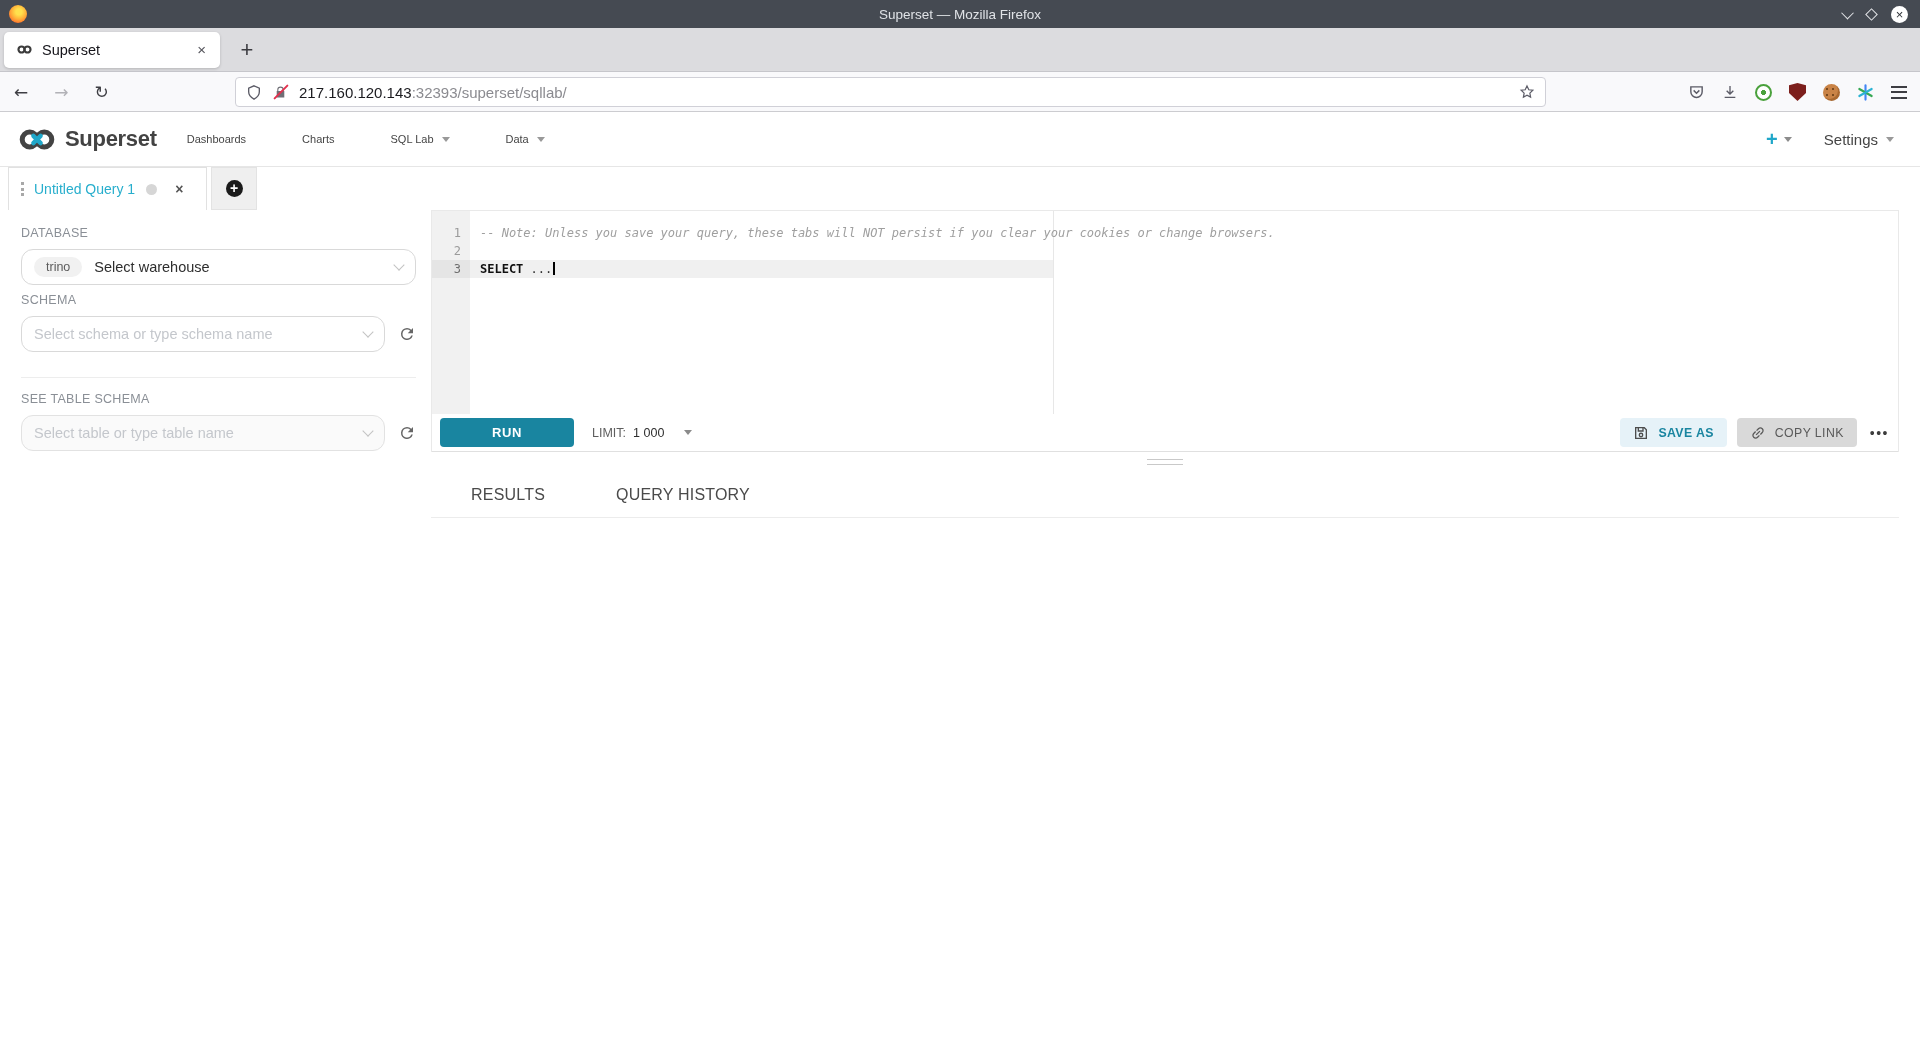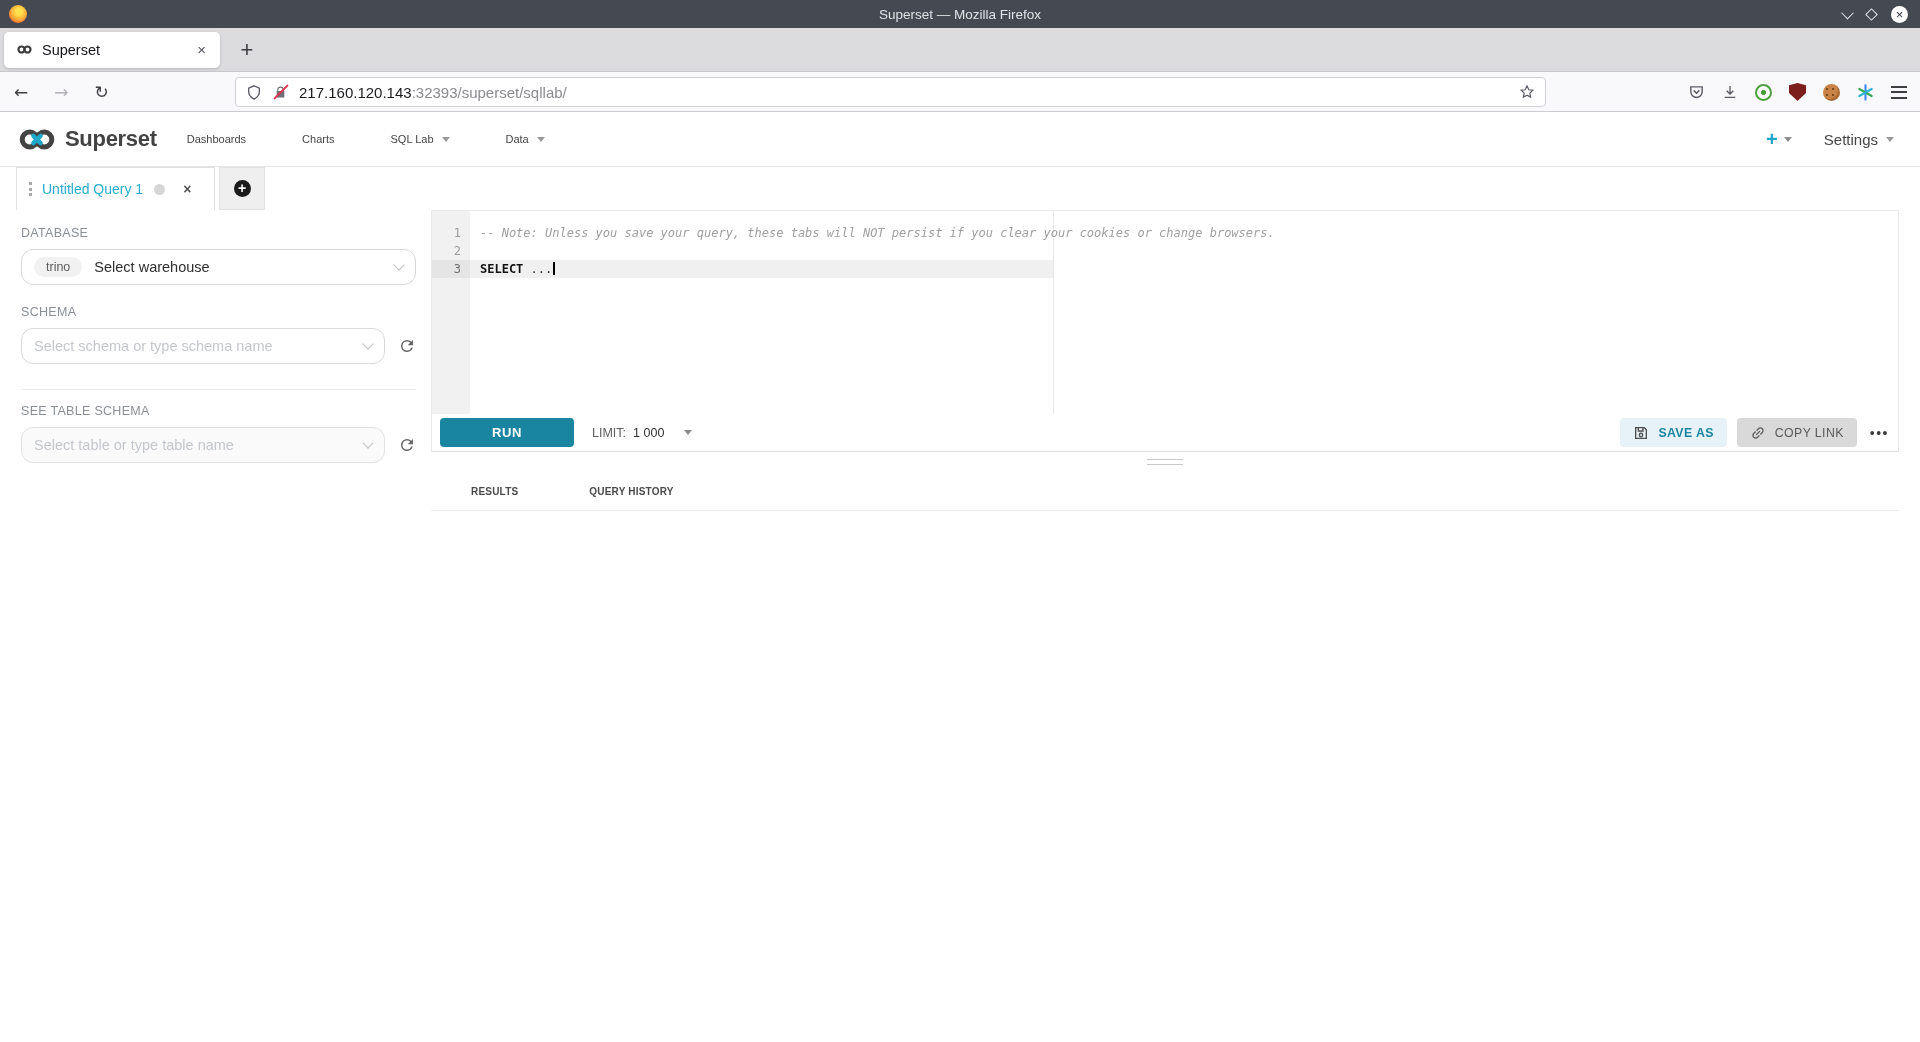--- a/index.html
+++ b/index.html
@@ -61,21 +61,21 @@
   .nav-items { display:flex; align-items:center; gap:56px; margin-left:30px; font-size:11px; color:#454545; }
   .nav-item { display:flex; align-items:center; }
   .caret { width:0; height:0; border-left:4px solid transparent; border-right:4px solid transparent;
            border-top:5px solid #999; margin-left:8px; }
   .nav-right { margin-left:auto; display:flex; align-items:center; gap:32px; }
   .nav-add { display:flex; align-items:center; color:#20a7c9; font-size:20px; font-weight:bold; }
   .nav-add .caret { border-top-color:#8c8c8c; margin-left:6px; }
   .nav-settings { display:flex; align-items:center; font-size:15px; color:#454545; }
 
   
-  .querytabs { height:43px; background:#fff; display:flex; align-items:stretch; padding-left:16px; }
+  .querytabs { height:43px; background:#fff; display:flex; align-items:stretch; padding-left:8px; }
   .qtab { width:199px; background:#fff; border:1px solid #e1e1e1; border-bottom:none;
           display:flex; align-items:center; padding:0 12px 0 12px; }
   .qtab-dots { display:flex; flex-direction:column; gap:2.5px; }
   .qtab-dots i { width:3px; height:3px; background:#a8a8a8; }
   .qtab-label { margin-left:10px; font-size:14px; color:#27aecd; }
   .qtab-status { width:11px; height:11px; border-radius:50%; background:#d6d6d6; margin-left:11px; }
   .qtab-close { margin-left:18px; color:#545454; font-size:14px; font-weight:bold; line-height:1; }
   .qtab-add { width:46px; margin-left:4px; background:#efefef; border:1px solid #e3e3e3;
               display:flex; align-items:center; justify-content:center; }
   .add-circle { width:17px; height:17px; border-radius:50%; background:#1b1b1b; color:#fff;
@@ -90,21 +90,21 @@
   .sb-select { flex:1; height:36px; border:1px solid #d9d9d9; border-radius:12px; background:#fff;
                display:flex; align-items:center; padding:0 12px; }
   .sb-select.dim { background:#fafafa; border-color:#e2e2e2; }
   .chev { width:8px; height:8px; border-right:1.6px solid #c3c3c3; border-bottom:1.6px solid #c3c3c3;
           transform:rotate(45deg); margin-left:auto; margin-top:-4px; }
   .pill { background:#f1f1f1; border-radius:11px; padding:3px 12px; font-size:12.5px; color:#5c5c5c;
           margin-right:12px; }
   .db-name { font-size:14.5px; color:#2e2e2e; }
   .ph { font-size:14.5px; color:#c4c7cc; }
   .sb-divider { width:395px; border-top:1px solid #ededed; margin:25px 0 14px; }
-  .mt20 { margin-top:20px; }
+  .mt20 { margin-top:8px; }
   .refresh-btn { display:flex; align-items:center; }
 
   
   .editor-col { flex:1; margin-right:21px; display:flex; flex-direction:column; }
   .editor-panel { border:1px solid #e9e9e9; border-bottom:none; }
   .editor { height:203px; position:relative; background:#fff;
             font-family:"DejaVu Sans Mono", monospace; font-size:12px; }
   .gutter { position:absolute; left:0; top:0; bottom:0; width:38px; background:#f1f1f1; padding-top:13px;
             text-align:right; color:#9b9b9b; }
   .gutter .ln { height:18px; line-height:18px; padding-right:9px; }
@@ -134,21 +134,21 @@
   .copylink { height:29px; padding:0 13px; background:#d9d9d9; border-radius:4px;
               display:flex; align-items:center; gap:9px; color:#595959; font-weight:normal; font-size:12.3px;
               letter-spacing:.4px; }
   .linkrot { display:flex; transform:rotate(-45deg); }
   .more-dots { color:#3c3c3c; font-size:14px; letter-spacing:1.5px; margin-left:3px; }
 
   
   .handle-row { height:20px; display:flex; align-items:center; justify-content:center; }
   .drag-handle { width:36px; height:6px; border-top:1.5px solid #c9c9c9; border-bottom:1.5px solid #c9c9c9; }
   .south-tabs { display:flex; gap:31px; padding:14px 0 13px; border-bottom:1px solid #ececec; }
-  .stab { font-size:10px; font-weight:bold; color:#4a4a4a; letter-spacing:.2px;padding-left:40px; }
+  .stab { font-size:16px; font-weight:normal; color:#4a4a4a; letter-spacing:.2px;padding-left:40px; }
 </style>
 </head>
 <body>
 
 <div class="titlebar">
   <span class="ff-logo"></span>
   <span class="titlebar-title">Superset — Mozilla Firefox</span>
   <span class="win-controls">
     <span class="win-min"></span>
     <span class="win-max"></span>

